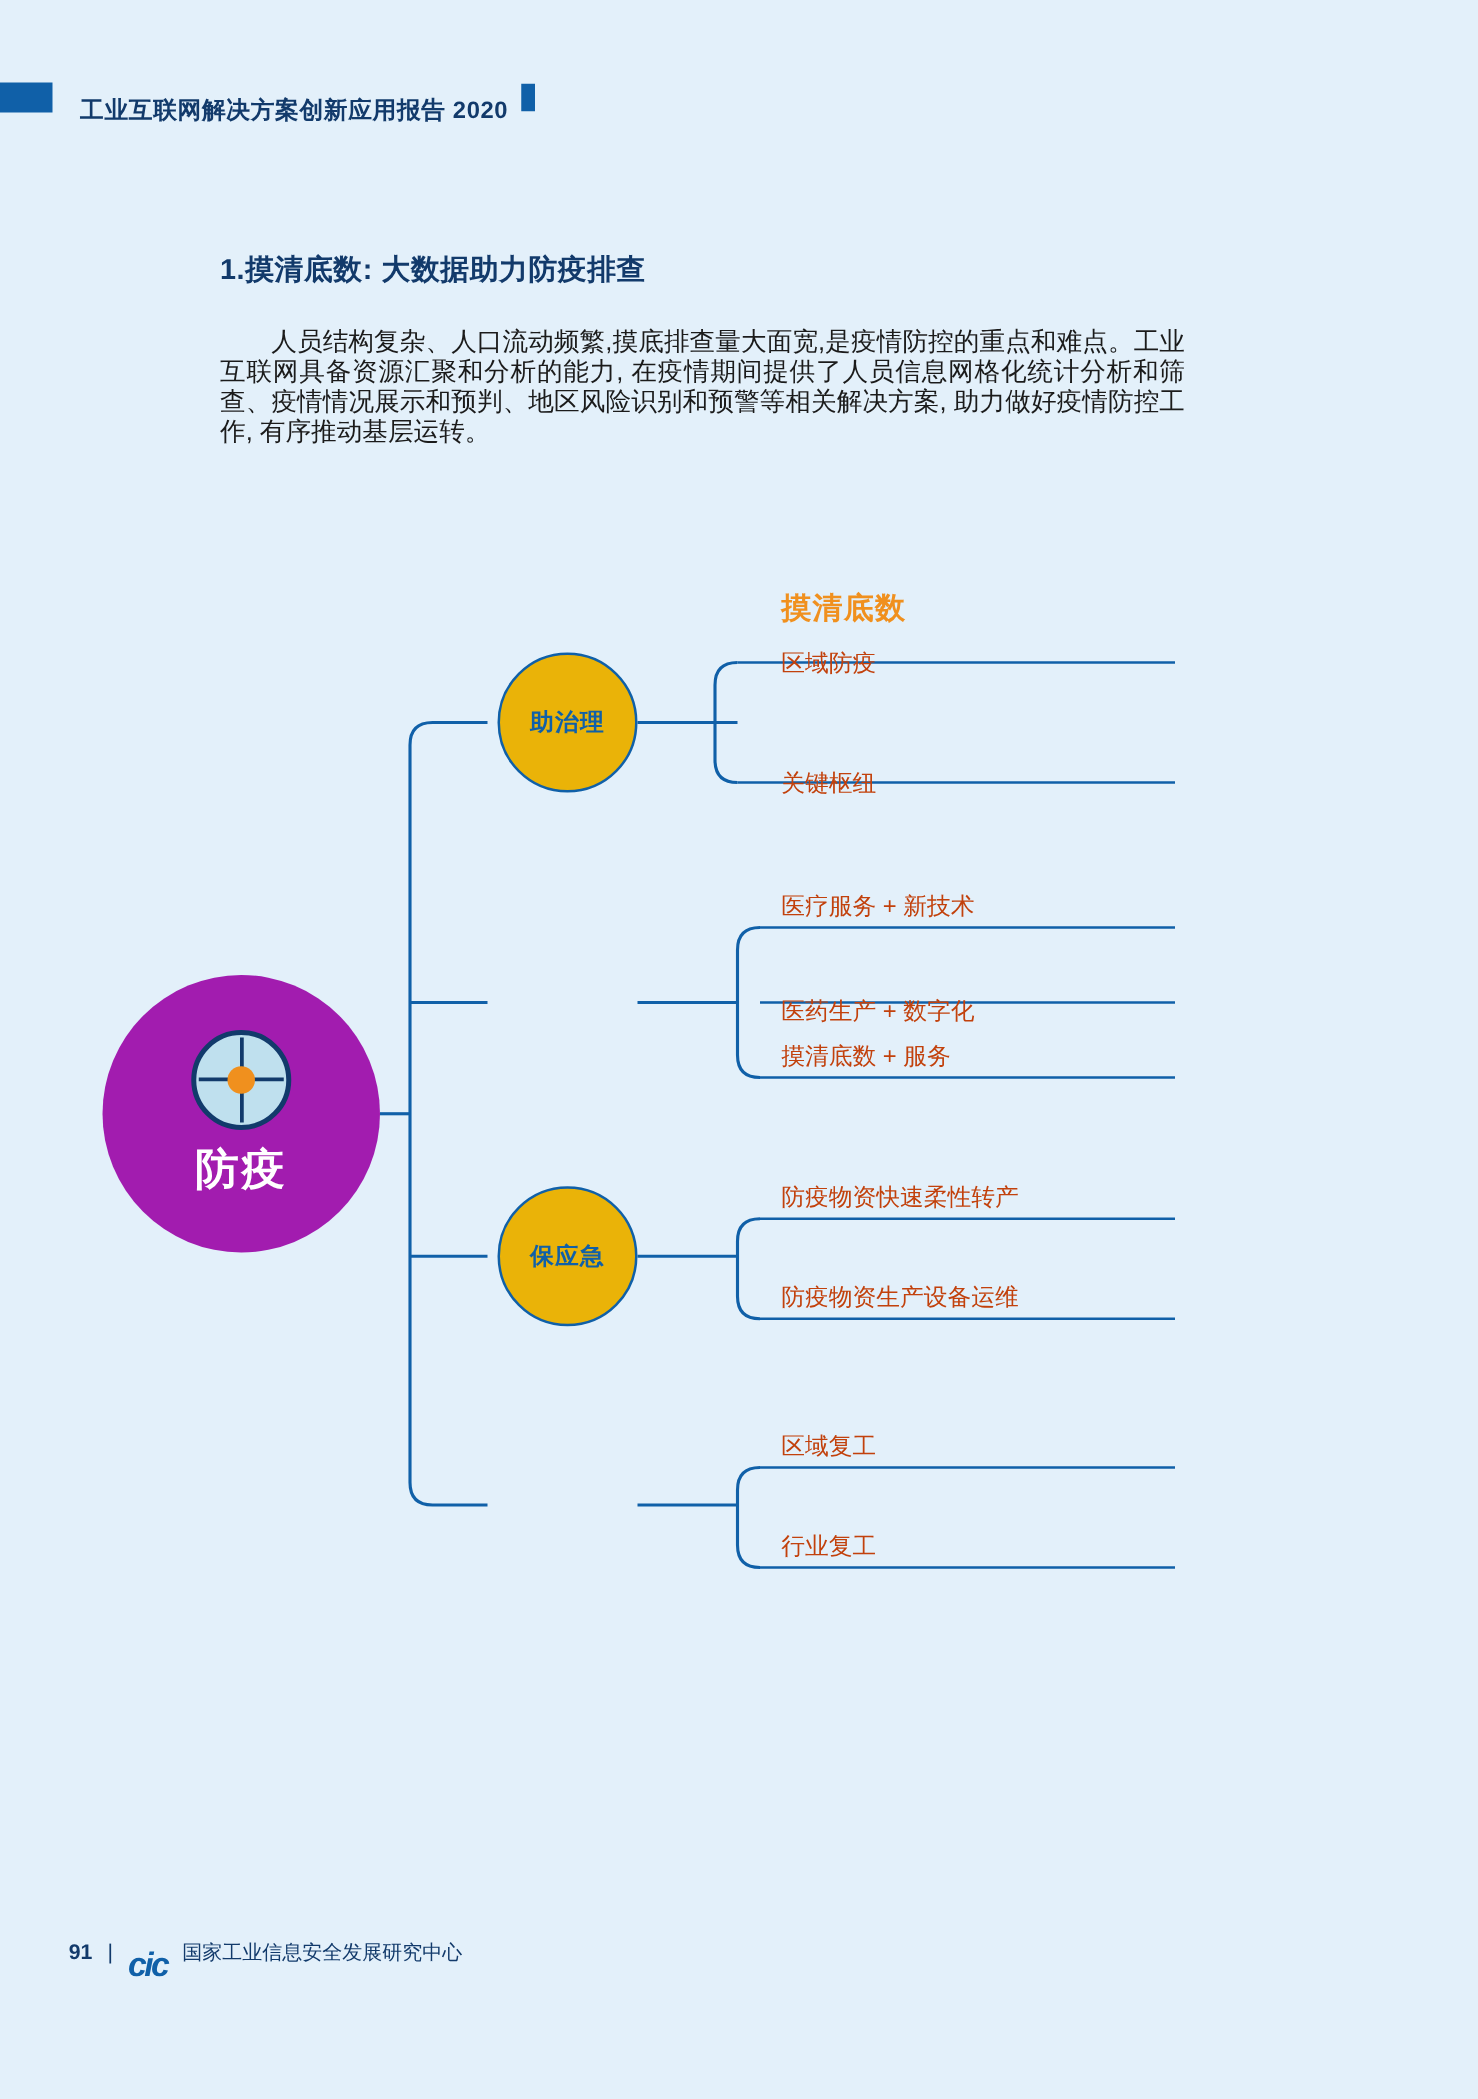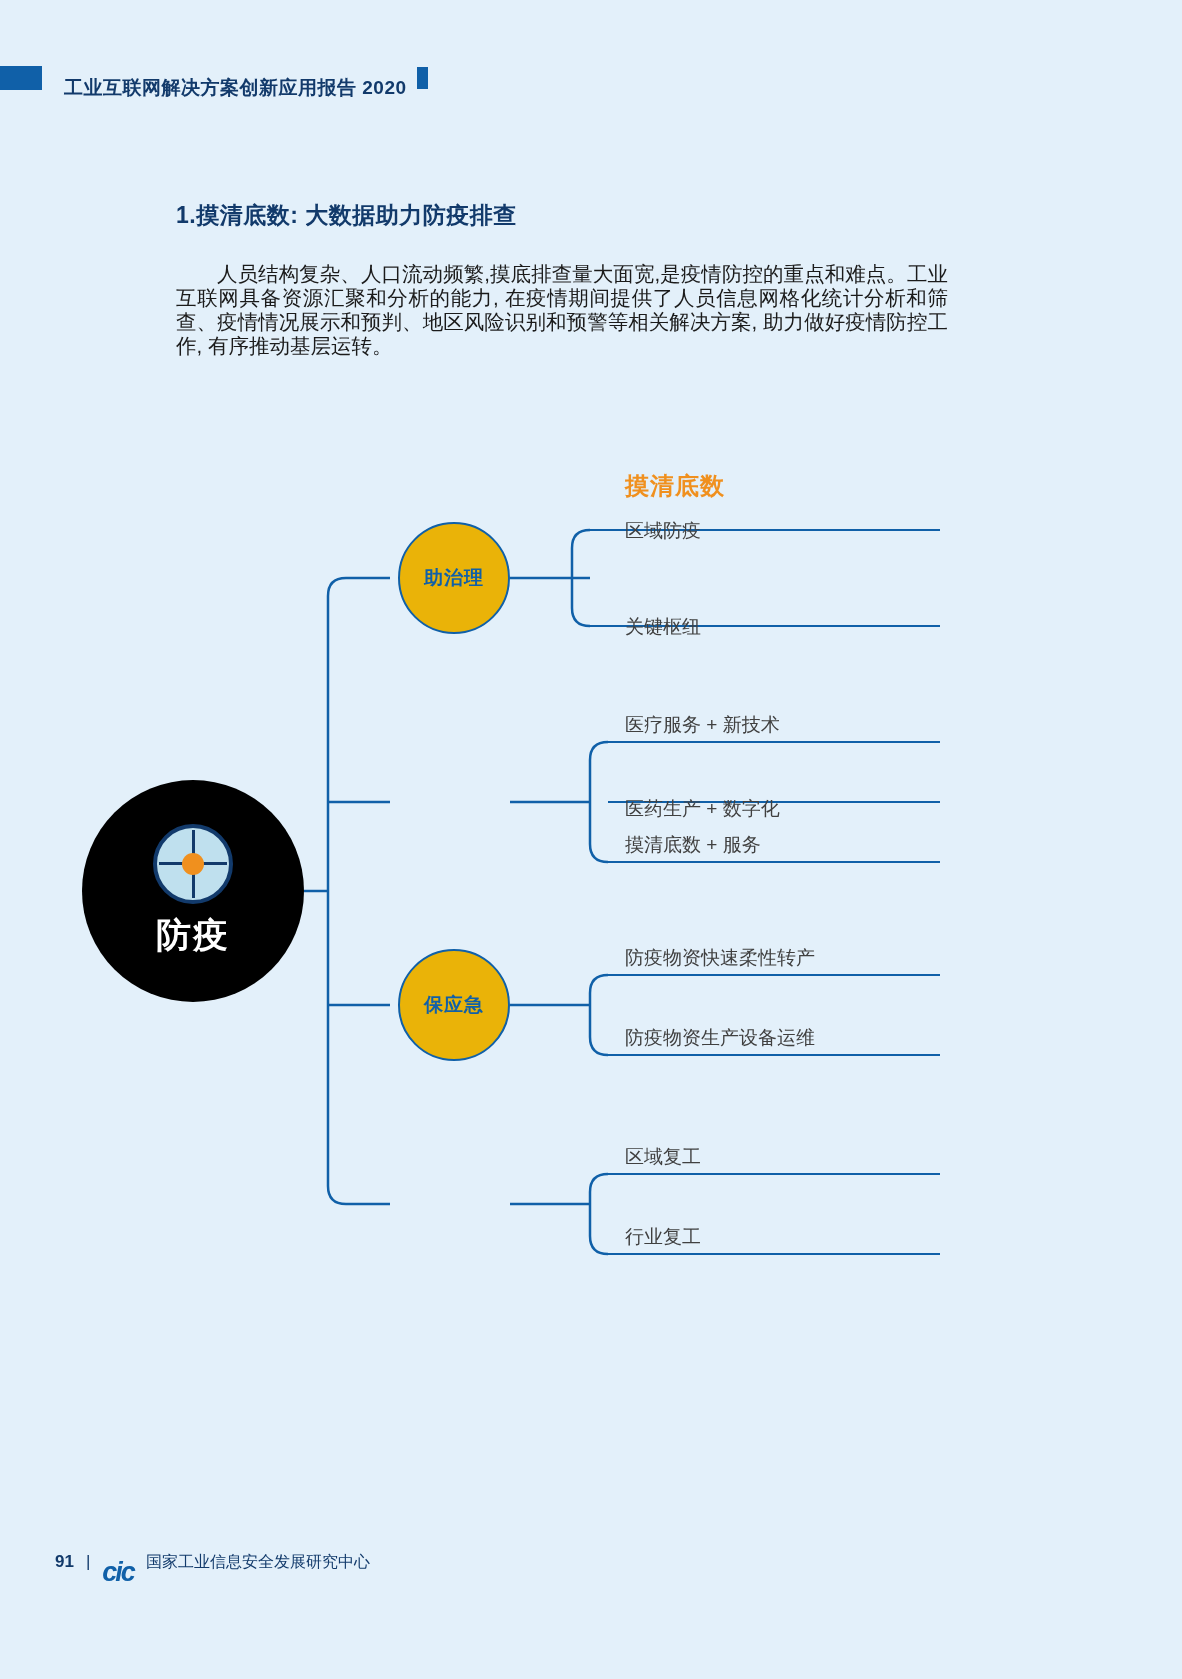--- a/index.html
+++ b/index.html
@@ -79,21 +79,21 @@
   }
   .diagram svg { position: absolute; top: 0; left: 0; }
 
   .hub {
     position: absolute;
     left: 22px;
     top: 320px;
     width: 222px;
     height: 222px;
     border-radius: 50%;
-    background: #000000;
+    background: #a21caf;
     display: flex;
     flex-direction: column;
     align-items: center;
     justify-content: center;
   }
   .hub-icon {
     width: 80px;
     height: 80px;
     border-radius: 50%;
     background: #bfe0ee;
@@ -160,21 +160,21 @@
     position: absolute;
     color: #f0901e;
     font-size: 24px;
     font-weight: bold;
     letter-spacing: 1px;
   }
 
   .leaf {
     position: absolute;
     font-size: 19px;
-    color: #404040;
+    color: #c2410c;
     white-space: nowrap;
   }
 
   
   .footer {
     position: absolute;
     left: 55px;
     bottom: 90px;
     display: flex;
     align-items: center;

